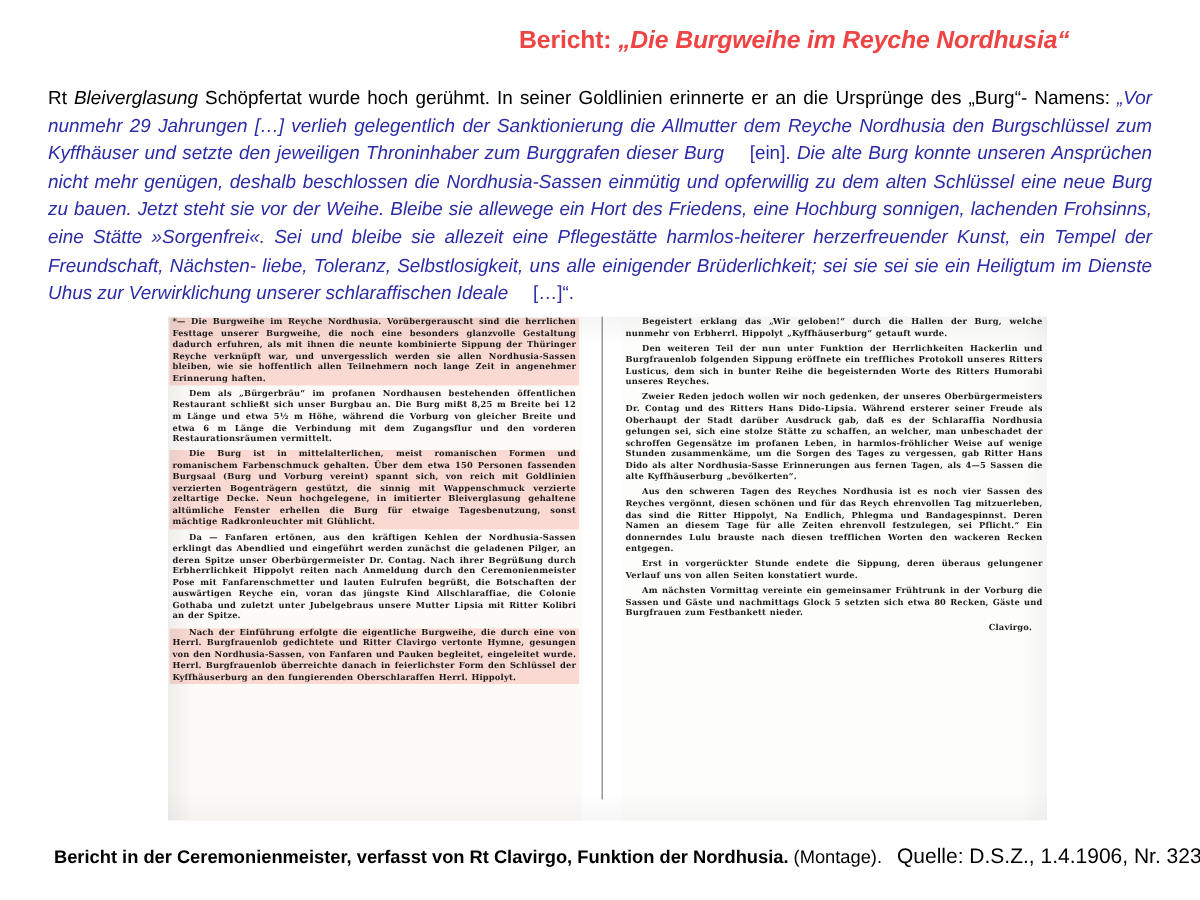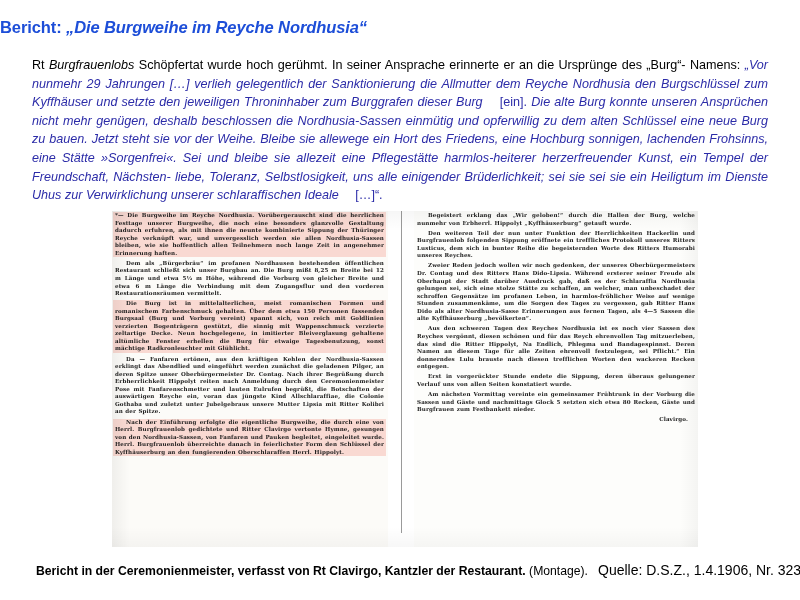--- a/index.html
+++ b/index.html
@@ -23,24 +23,24 @@
     height: 600px;
     box-sizing: border-box;
   }
 
   
   .title {
     position: absolute;
     left: 0;
     top: 18px;
     width: 713px;
-    text-align: left;
+    text-align: right;
     font-size: 16.5px;
     font-weight: bold;
-    color: #1d4ed8;
+    color: #ef4444;
     letter-spacing: -0.1px;
   }
   .title .title-plain { font-style: normal; }
   .title .title-quoted { font-style: italic; }
 
   
   .body-block {
     position: absolute;
     left: 32px;
     top: 56px;
@@ -180,21 +180,21 @@
 </head>
 <body>
 
 <div class="slide">
 
   <div class="title">
     <span class="title-plain">Bericht: </span><span class="title-quoted">„Die Burgweihe im Reyche Nordhusia“</span>
   </div>
 
   <div class="body-block">
-    <span class="lead"><span>Rt </span><span class="it">Burgfrauenlobs</span><span> Schöpfertat wurde hoch gerühmt. In seiner Ansprache erinnerte er an die Ursprünge des „Burg“- Namens:</span></span>
+    <span class="lead"><span>Rt </span><span class="it">Bleiverglasung</span><span> Schöpfertat wurde hoch gerühmt. In seiner Goldlinien erinnerte er an die Ursprünge des „Burg“- Namens:</span></span>
     <span class="quote"><span>„Vor nunmehr 29 Jahrungen […] verlieh gelegentlich der Sanktionierung die Allmutter dem Reyche Nordhusia den Burgschlüssel zum Kyffhäuser und setzte den jeweiligen Throninhaber zum Burggrafen dieser Burg </span><span class="upright">[ein].</span><span> Die alte Burg konnte unseren Ansprüchen nicht mehr genügen, deshalb beschlossen die Nordhusia-Sassen einmütig und opferwillig zu dem alten Schlüssel eine neue Burg zu bauen. Jetzt steht sie vor der Weihe.  Bleibe sie allewege ein Hort des Friedens, eine Hochburg sonnigen, lachenden Frohsinns, eine Stätte »Sorgenfrei«. Sei und bleibe sie allezeit eine Pflegestätte harmlos-heiterer herzerfreuender Kunst, ein Tempel der Freundschaft, Nächsten- liebe, Toleranz, Selbstlosigkeit, uns alle einigender Brüderlichkeit; sei sie sei sie ein Heiligtum im Dienste Uhus zur Verwirklichung unserer schlaraffischen Ideale </span><span class="upright">[…]“.</span></span>
   </div>
 
   <div class="clipping">
     <div class="clip-cols">
 
       <div class="clip-col clip-col-left">
         <div class="frk col-left-stack">
           <p class="noind hl">*— Die Burgweihe im Reyche Nordhusia. Vorübergerauscht sind die herrlichen Festtage unserer Burgweihe, die noch eine besonders glanzvolle Gestaltung dadurch erfuhren, als mit ihnen die neunte kombinierte Sippung der Thüringer Reyche verknüpft war, und unvergesslich werden sie allen Nordhusia-Sassen bleiben, wie sie hoffentlich allen Teilnehmern noch lange Zeit in angenehmer Erinnerung haften.</p>
           <p>Dem als „Bürgerbräu“ im profanen Nordhausen bestehenden öffentlichen Restaurant schließt sich unser Burgbau an. Die Burg mißt 8,25 m Breite bei 12 m Länge und etwa 5½ m Höhe, während die Vorburg von gleicher Breite und etwa 6 m Länge die Verbindung mit dem Zugangsflur und den vorderen Restaurationsräumen vermittelt.</p>
@@ -218,16 +218,16 @@
           <p>Am nächsten Vormittag vereinte ein gemeinsamer Frühtrunk in der Vorburg die Sassen und Gäste und nachmittags Glock 5 setzten sich etwa 80 Recken, Gäste und Burgfrauen zum Festbankett nieder.</p>
           <p class="sig">Clavirgo.</p>
         </div>
       </div>
 
     </div>
     <div class="scan-tint"></div>
   </div>
 
   <div class="caption">
-    <span>Bericht in der Ceremonienmeister, verfasst von Rt </span><span class="it">Clavirgo</span><span>, Kantzler der Restaurant. </span><span class="normal">(Montage).</span><span class="src">Quelle: D.S.Z., 1.4.1906, Nr. 323, S. 2805</span>
+    <span>Bericht in der Ceremonienmeister, verfasst von Rt </span><span class="it">Clavirgo</span><span>, Funktion der Nordhusia. </span><span class="normal">(Montage).</span><span class="src">Quelle: D.S.Z., 1.4.1906, Nr. 323, S. 2805</span>
   </div>
 
 </div>
 
 </body></html>

